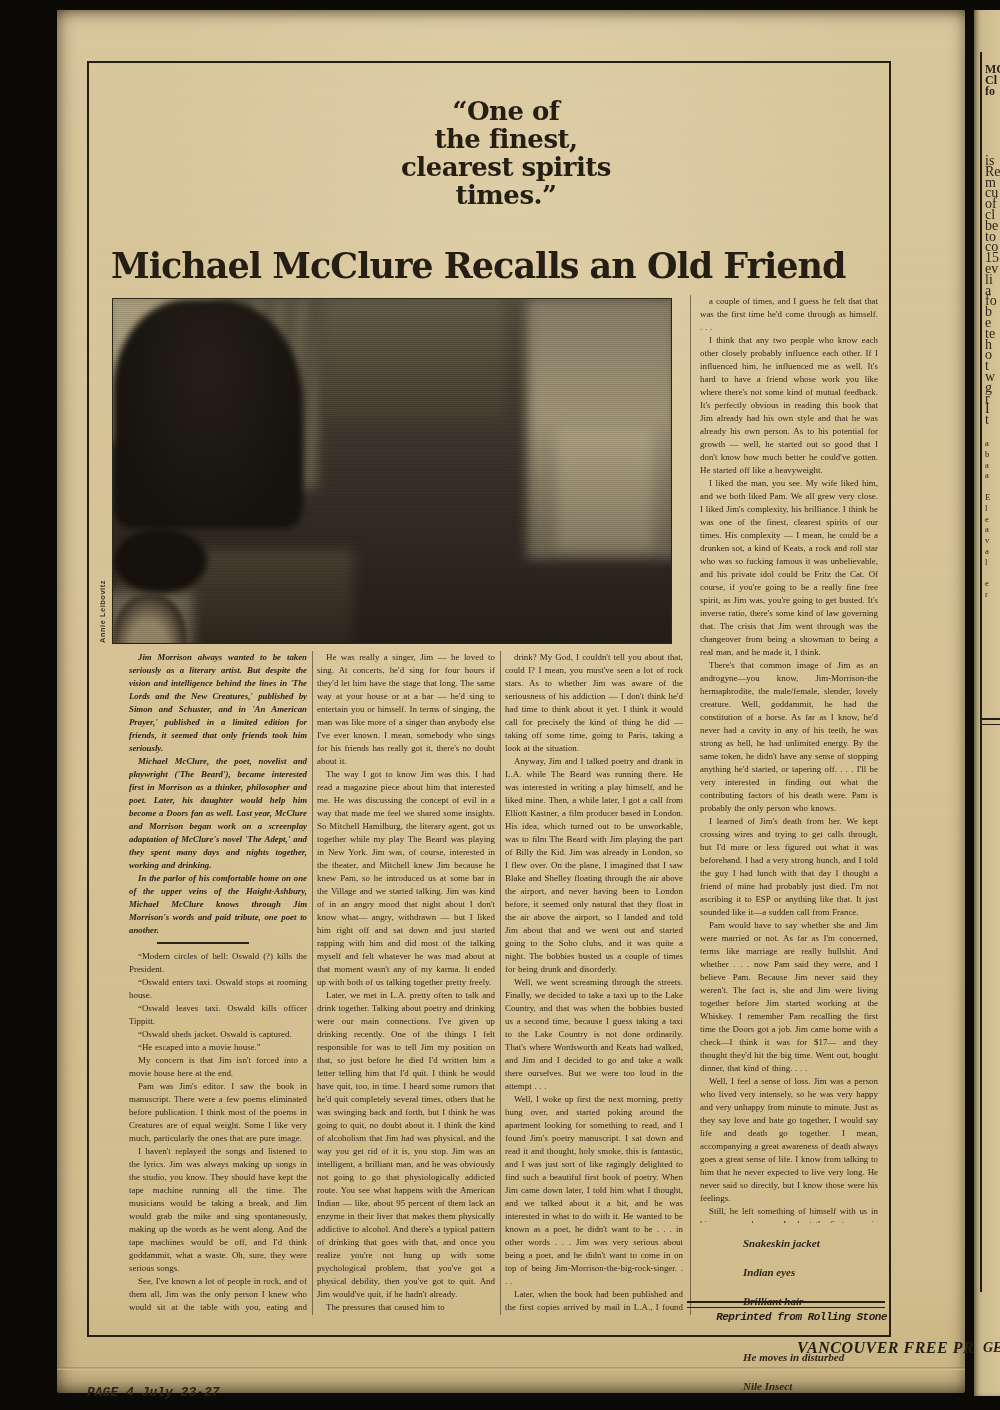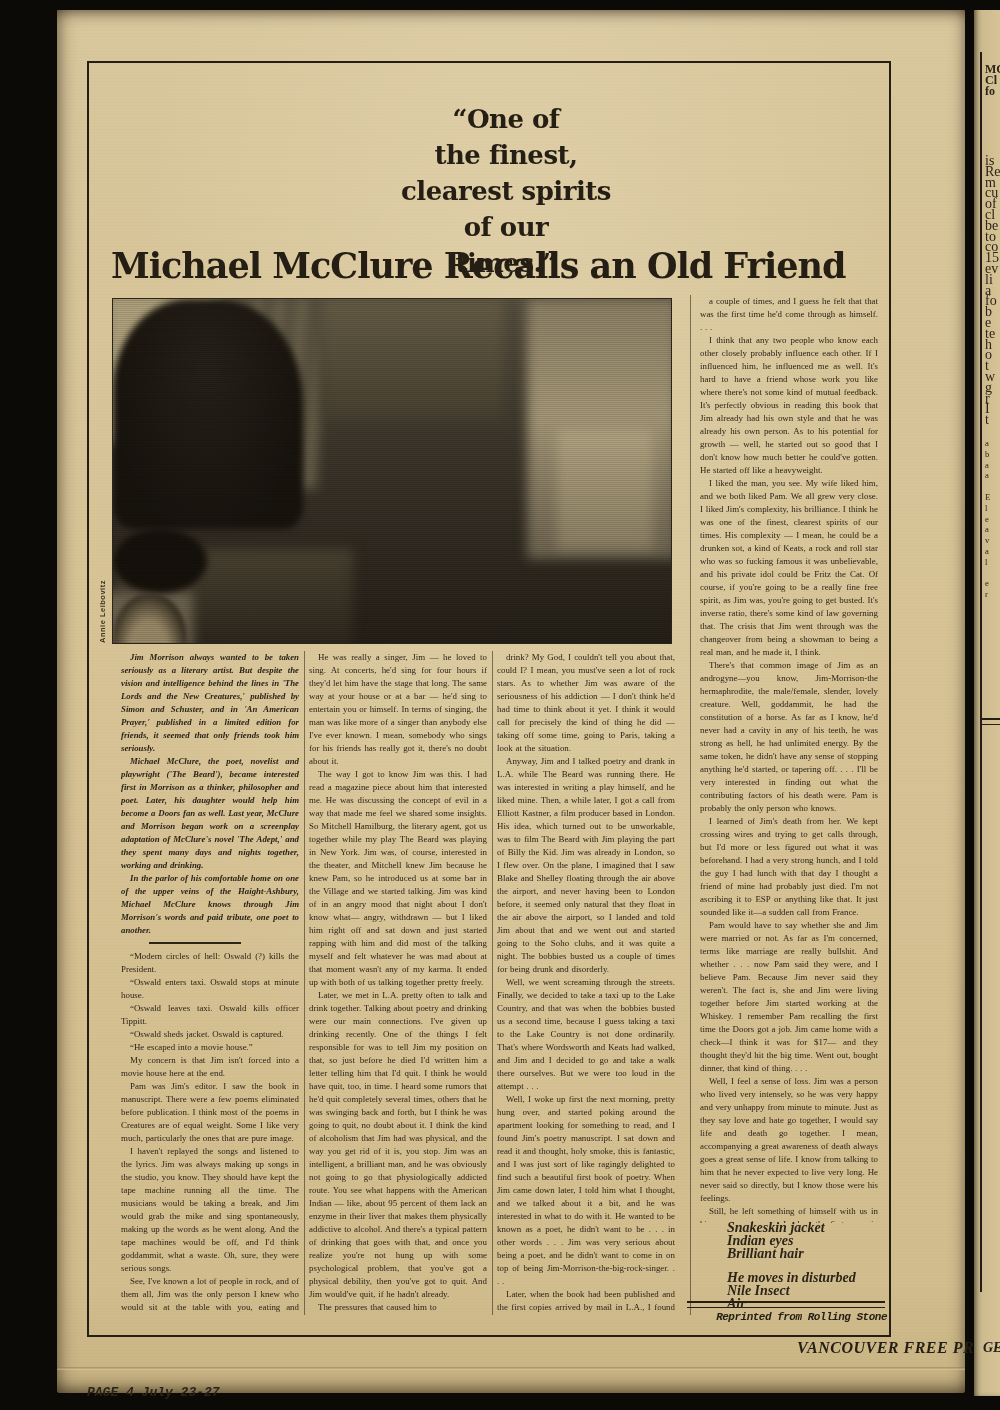--- a/index.html
+++ b/index.html
@@ -31,21 +31,21 @@
   
   .frame{
     position:absolute;left:30px;top:52px;width:800px;height:1272px;
     border:2px solid #241e14;
   }
   .pullquote{
     position:absolute;left:288px;top:34px;width:258px;
     text-align:center;font-family:"DejaVu Serif",serif;font-weight:bold;
     font-size:26px;line-height:28px;color:#241e14;letter-spacing:-.5px;
   }
-  .pullquote p{margin:8px;}
+  .pullquote p{margin:0;}
   .headline{
     position:absolute;left:22px;top:182px;width:770px;
     font-family:"DejaVu Serif",serif;font-weight:bold;font-size:35px;
     color:#241e14;letter-spacing:-1px;white-space:nowrap;
   }
   
   .photo{
     position:absolute;left:24px;top:236px;width:558px;height:344px;
     background:linear-gradient(180deg,#57503f 0%,#3b352a 45%,#241f17 100%);
     overflow:hidden;outline:1px solid #2a241a;
@@ -74,36 +74,36 @@
     background:#6d6350;filter:blur(8px);}
   .photo::after{content:"";position:absolute;inset:0;opacity:.28;
     background:repeating-linear-gradient(0deg, rgba(0,0,0,.45) 0 1px, rgba(0,0,0,0) 1px 2px);}
   .credit{
     position:absolute;left:9px;top:470px;height:110px;
     writing-mode:vertical-rl;transform:rotate(180deg);
     font-family:"Liberation Sans",sans-serif;font-size:7.5px;font-weight:bold;
     color:#3a3222;letter-spacing:.5px;
   }
   
-  .colwrap{position:absolute;left:32px;top:588px;width:560px;height:664px;
+  .colwrap{position:absolute;left:40px;top:588px;width:560px;height:664px;
     display:flex;overflow:hidden;}
   .col{width:178px;height:664px;overflow:hidden;color:#2b2418;}
   .vr{width:1px;background:rgba(40,32,18,.55);margin:0 4px 0 5px;height:100%;}
   .col p, .col4 p{
     margin:0;font-size:8.9px;line-height:13px;text-align:justify;
     text-indent:9px;word-spacing:.5px;
   }
   .col .intro p{font-style:italic;font-weight:bold;font-size:8.8px;}
   .divider{width:92px;height:2px;background:#2b2418;margin:5px 0 6px 28px;}
   .col4rule{position:absolute;left:601px;top:232px;width:1px;height:1020px;
     background:rgba(40,32,18,.55);}
   .col4{position:absolute;left:611px;top:232px;width:178px;height:928px;
     overflow:hidden;color:#2b2418;}
   .poem{position:absolute;left:638px;top:1158px;color:#2b2418;}
-  .poem p{margin:0;font-size:14px;line-height:13px;font-style:italic;font-weight:bold;text-indent:0;}
+  .poem p{margin:16px;font-size:11px;line-height:13px;font-style:italic;font-weight:bold;text-indent:0;}
   .poem p:empty{height:11px;}
   .reprint-rule{position:absolute;left:598px;top:1238px;width:198px;height:4px;
     border-top:2px solid #241e14;border-bottom:1px solid #241e14;}
   .reprint{position:absolute;right:2px;top:1248px;
     font-family:"Liberation Mono",monospace;font-style:italic;font-weight:bold;
     font-size:11px;color:#241e14;letter-spacing:-.5px;}
   
   .footer-left{position:absolute;left:30px;top:1332px;
     font-family:"Liberation Mono",monospace;font-style:italic;font-weight:bold;
     font-size:13px;color:#2b2418;margin-top:44px;}
@@ -135,21 +135,20 @@
 
 <div class="sheet">
   <div class="crease" style="top:1358px"></div>
 
   <div class="frame">
 
     <div class="pullquote">
         <p>“One of</p>
         <p>the finest,</p>
         <p>clearest spirits</p>
-        <p>of our</p>
         <p>times.”</p>
       </div>
 
     <h1 class="headline" style="margin:0">Michael McClure Recalls an Old Friend</h1>
 
     <div class="photo">
       <div class="shape ph-window"></div>
       <div class="shape ph-curtain"></div>
       <div class="shape ph-shelf"></div>
       <div class="shape ph-kitchen"></div>
@@ -165,21 +164,21 @@
     <div class="colwrap">
       <div class="col">
         <div class="intro">
             <p>Jim Morrison always wanted to be taken seriously as a literary artist. But despite the vision and intelligence behind the lines in 'The Lords and the New Creatures,' published by Simon and Schuster, and in 'An American Prayer,' published in a limited edition for friends, it seemed that only friends took him seriously.</p>
             <p>Michael McClure, the poet, novelist and playwright ('The Beard'), became interested first in Morrison as a thinker, philosopher and poet. Later, his daughter would help him become a Doors fan as well. Last year, McClure and Morrison began work on a screenplay adaptation of McClure's novel 'The Adept,' and they spent many days and nights together, working and drinking.</p>
             <p>In the parlor of his comfortable home on one of the upper veins of the Haight-Ashbury, Michael McClure knows through Jim Morrison's words and paid tribute, one poet to another.</p>
           </div>
         <div class="divider"></div>
         <div>
             <p>“Modern circles of hell: Oswald (?) kills the President.</p>
-            <p>“Oswald enters taxi. Oswald stops at minute house.</p>
+            <p>“Oswald enters taxi. Oswald stops at rooming house.</p>
             <p>“Oswald leaves taxi. Oswald kills officer Tippitt.</p>
             <p>“Oswald sheds jacket. Oswald is captured.</p>
             <p>“He escaped into a movie house.”</p>
             <p>My concern is that Jim isn't forced into a movie house here at the end.</p>
             <p>Pam was Jim's editor.  I saw the book in manuscript.  There were a few poems eliminated before publication.  I think most of the poems in Creatures are of equal weight.  Some I like very much, particularly the ones that are pure image.</p>
             <p>I haven't replayed the songs and listened to the lyrics. Jim was always making up songs in the studio, you know. They should have kept the tape machine running all the time.  The musicians would be taking a break, and Jim would grab the mike and sing spontaneously, making up the words as he went along. And the tape machines would be off, and I'd think goddammit, what a waste. Oh, sure, they were serious songs.</p>
             <p>See, I've known a lot of people in rock, and of them all, Jim was the only person I knew who would sit at the table with you, eating and drinking, and break out into a song, like maybe a Frank Sinatra tune or an Elvis song, maybe something of his own. Or maybe he'd walk into a bar and sing.</p>
           </div>
       </div>
       <div class="vr"></div>

